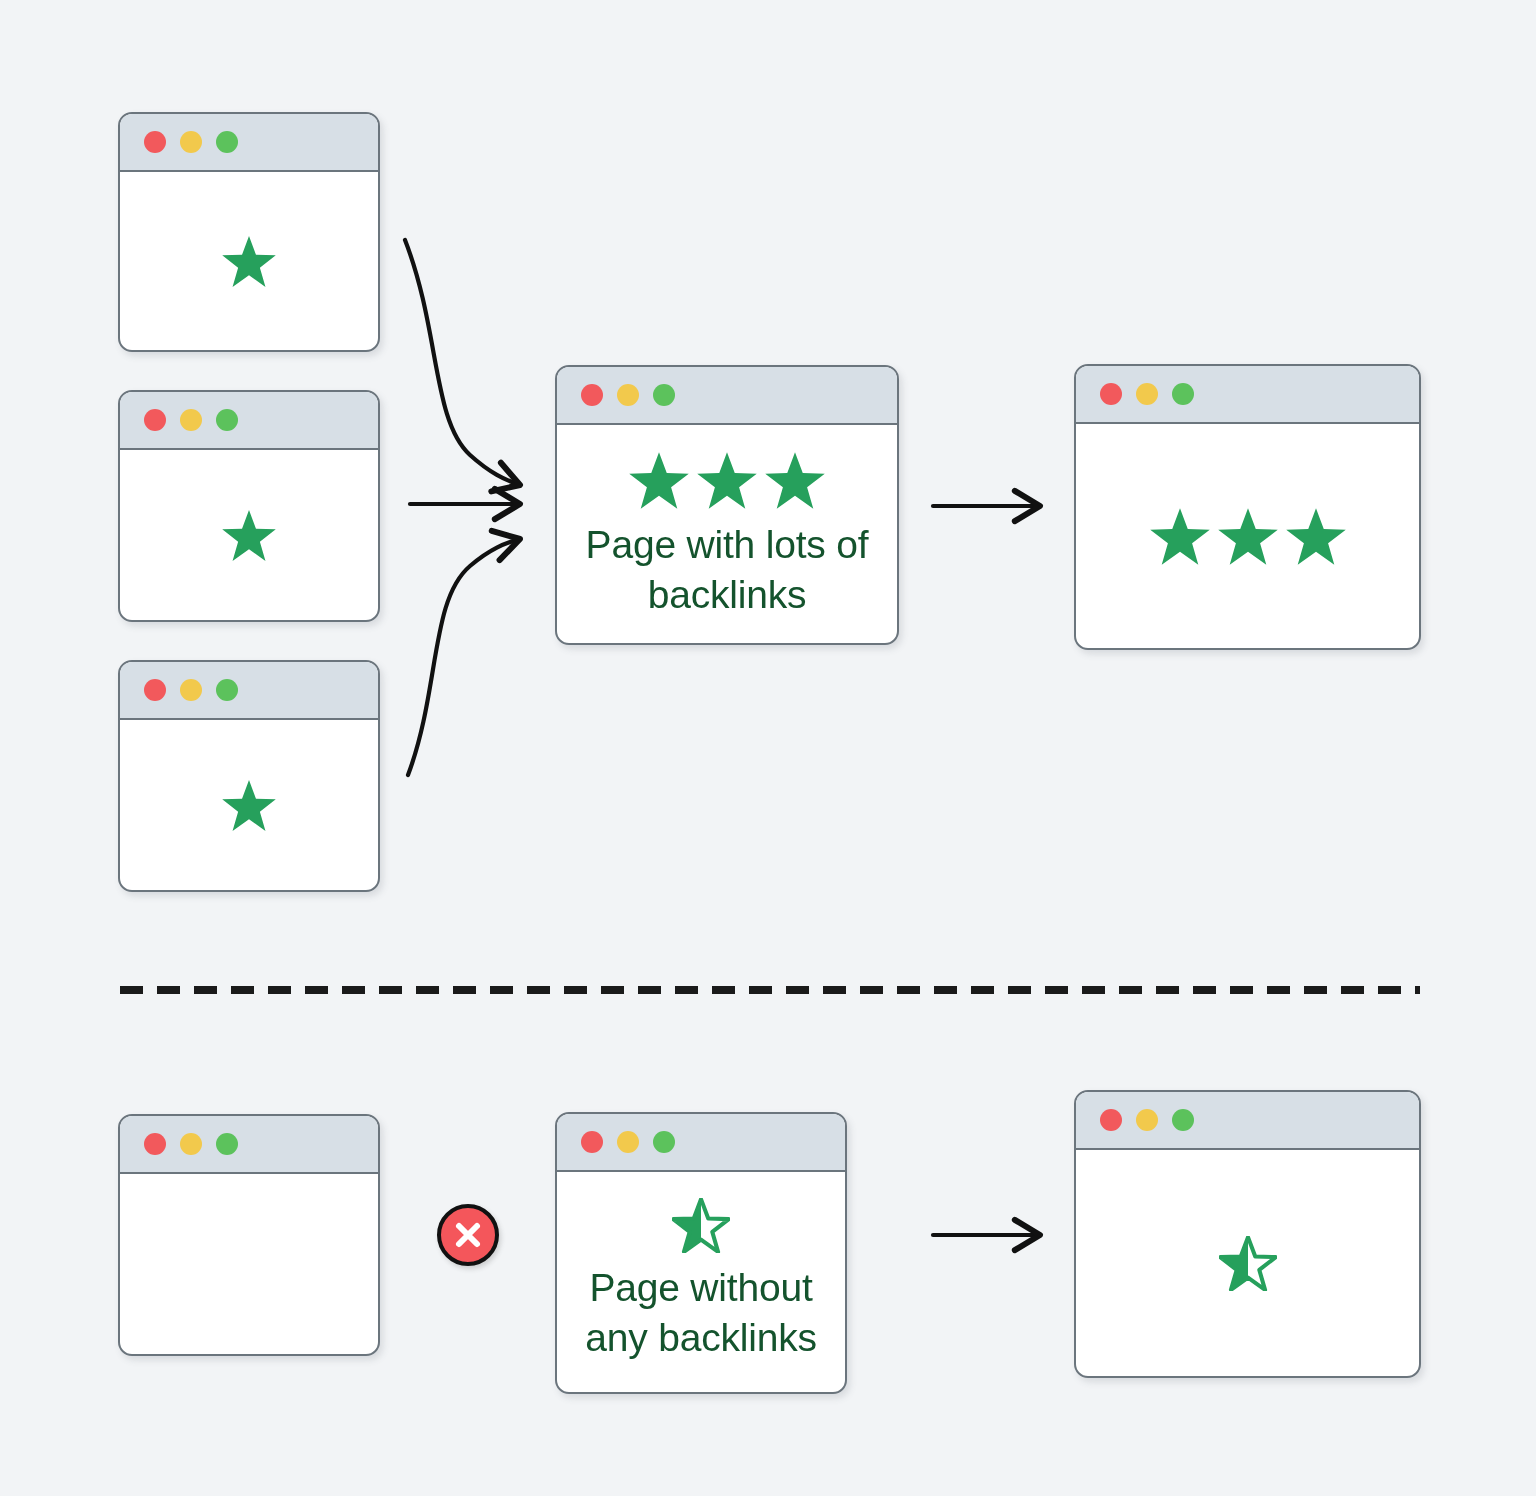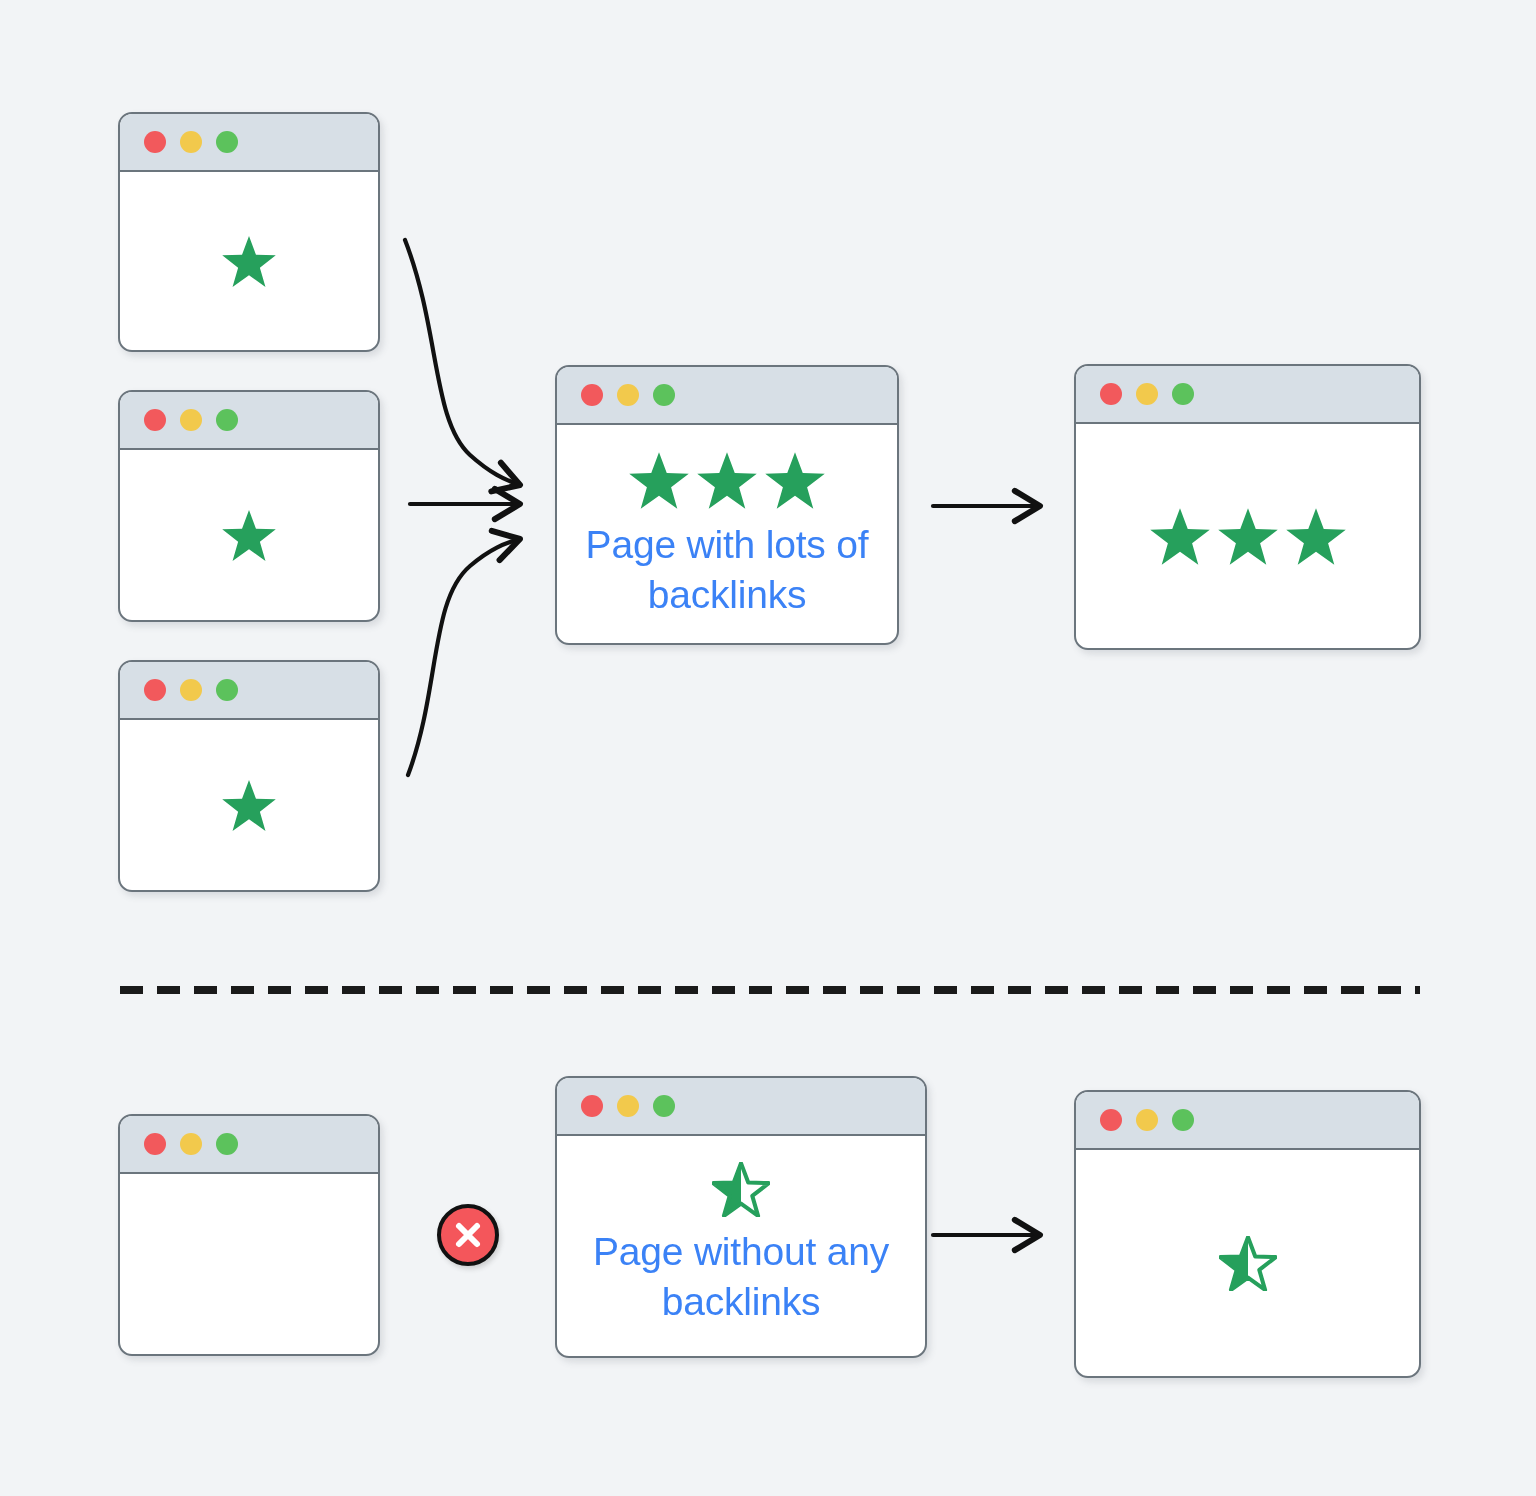--- a/index.html
+++ b/index.html
@@ -69,33 +69,33 @@
     display: flex;
     align-items: center;
     justify-content: center;
     gap: 6px;
   }
   .caption {
     margin-top: 10px;
     text-align: center;
     font-size: 39px;
     line-height: 1.28;
-    color: #3b82f6;
+    color: #14532d;
     font-family: "Liberation Sans", "DejaVu Sans", sans-serif;
     letter-spacing: -0.2px;
   }
 
   
   .w-src1 { left: 118px;  top: 112px;  width: 262px; height: 240px; }
   .w-src2 { left: 118px;  top: 390px;  width: 262px; height: 232px; }
   .w-src3 { left: 118px;  top: 660px;  width: 262px; height: 232px; }
   .w-hub  { left: 555px;  top: 365px;  width: 344px; height: 280px; }
   .w-res  { left: 1074px; top: 364px;  width: 347px; height: 286px; }
   .w-empty{ left: 118px;  top: 1114px; width: 262px; height: 242px; }
-  .w-nob  { left: 555px;  top: 1076px; width: 372px; height: 282px; }
+  .w-nob  { left: 555px;  top: 1112px; width: 292px; height: 282px; }
   .w-nores{ left: 1074px; top: 1090px; width: 347px; height: 288px; }
 
   
   .arrow-layer {
     position: absolute;
     left: 0; top: 0;
     width: 1536px; height: 1496px;
     pointer-events: none;
   }
 

